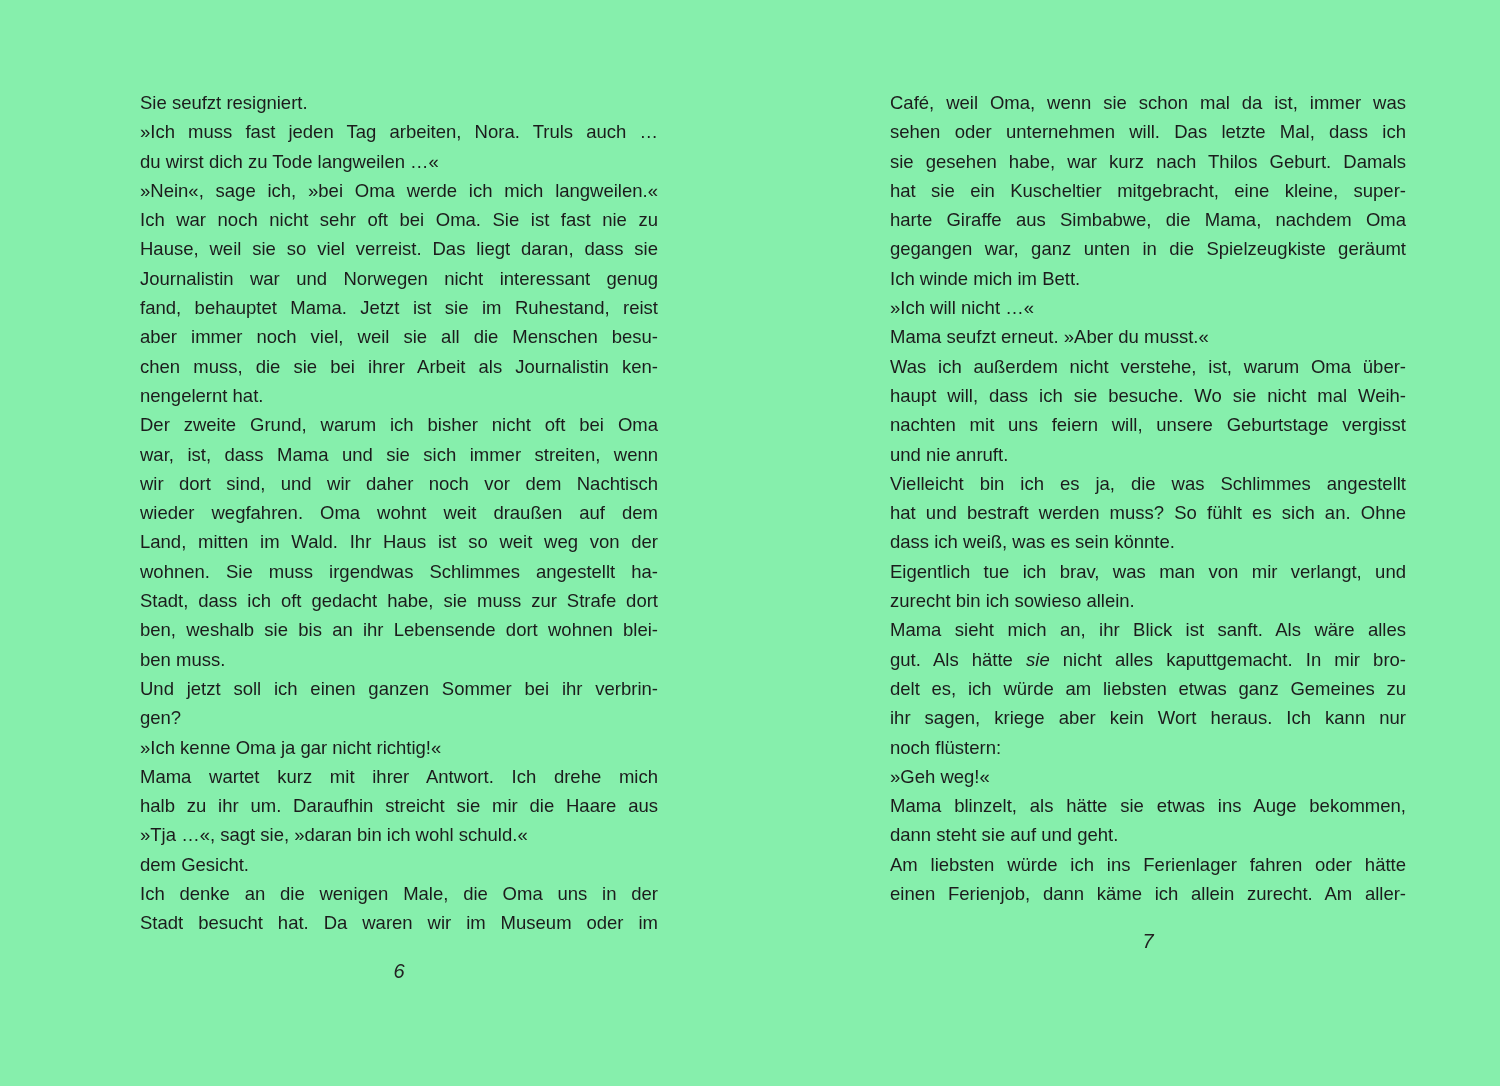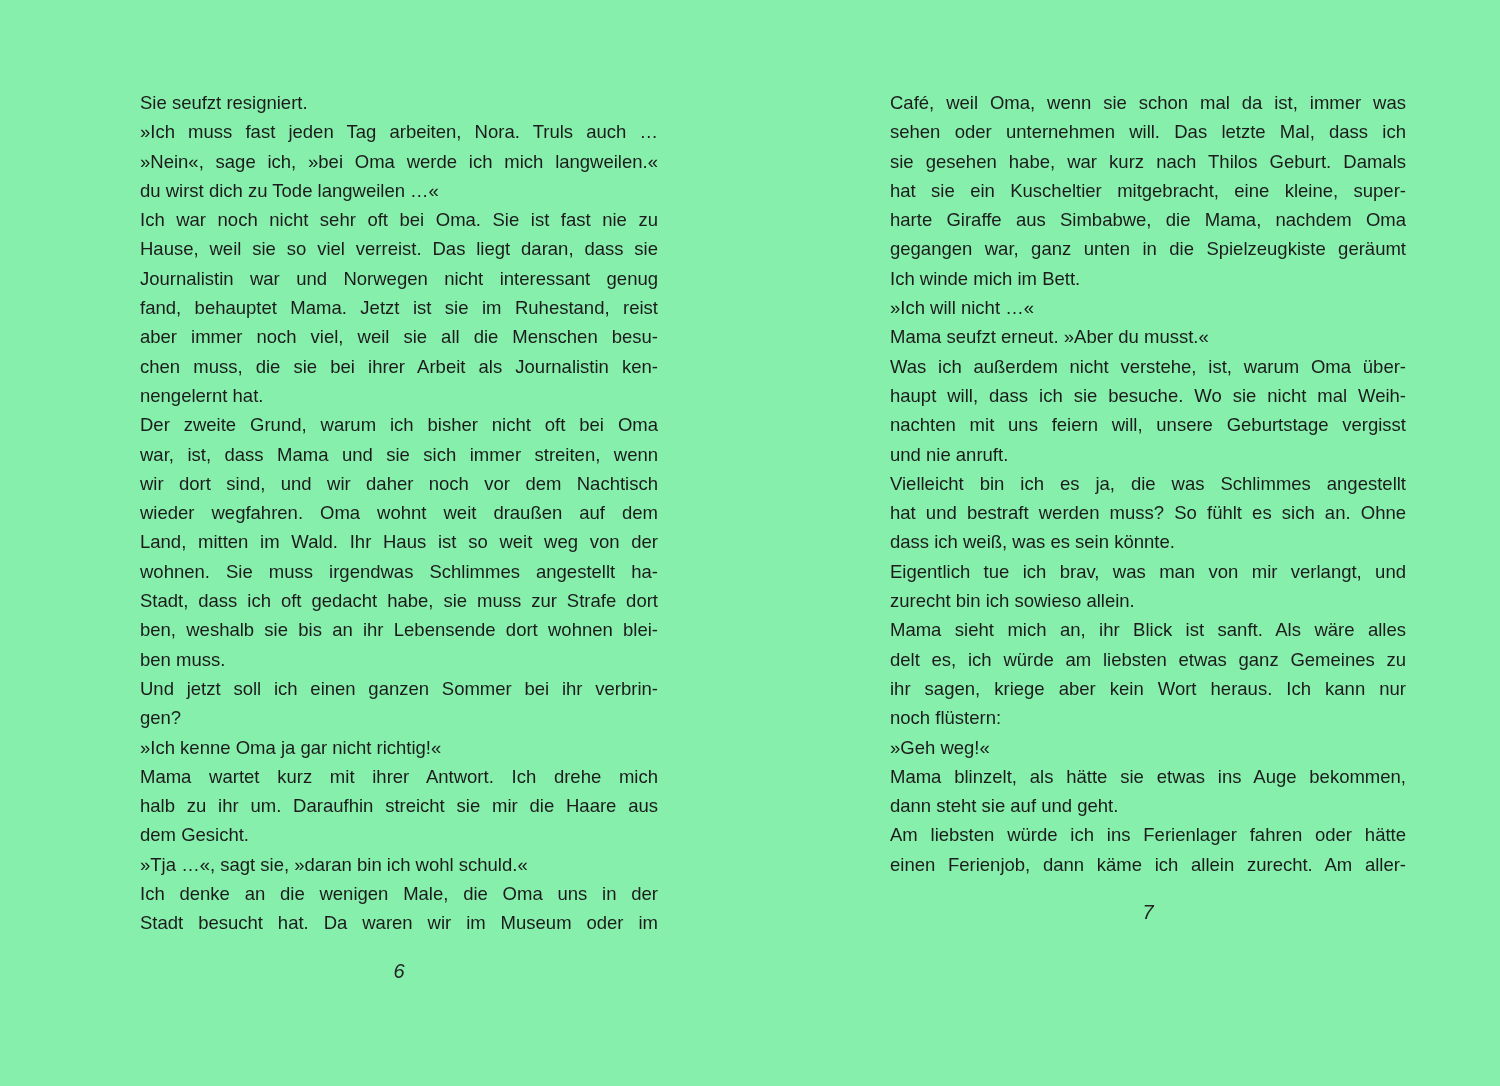--- a/index.html
+++ b/index.html
@@ -53,22 +53,22 @@
 </style>
 </head>
 <body>
 
 <div class="spread">
 
   <section class="page page-left">
     <div class="text-block">
         <div class="line">Sie seufzt resigniert.</div>
         <div class="line justify">»Ich muss fast jeden Tag arbeiten, Nora. Truls auch …</div>
+        <div class="line">du wirst dich zu Tode langweilen …«</div>
         <div class="line justify">»Nein«, sage ich, »bei Oma werde ich mich langweilen.«</div>
-        <div class="line">du wirst dich zu Tode langweilen …«</div>
         <div class="line justify">Ich war noch nicht sehr oft bei Oma. Sie ist fast nie zu</div>
         <div class="line justify">Hause, weil sie so viel verreist. Das liegt daran, dass sie</div>
         <div class="line justify">Journalistin war und Norwegen nicht interessant genug</div>
         <div class="line justify">fand, behauptet Mama. Jetzt ist sie im Ruhestand, reist</div>
         <div class="line justify">aber immer noch viel, weil sie all die Menschen besu-</div>
         <div class="line justify">chen muss, die sie bei ihrer Arbeit als Journalistin ken-</div>
         <div class="line">nengelernt hat.</div>
         <div class="line justify">Der zweite Grund, warum ich bisher nicht oft bei Oma</div>
         <div class="line justify">war, ist, dass Mama und sie sich immer streiten, wenn</div>
         <div class="line justify">wir dort sind, und wir daher noch vor dem Nachtisch</div>
@@ -76,22 +76,22 @@
         <div class="line justify">Land, mitten im Wald. Ihr Haus ist so weit weg von der</div>
         <div class="line justify">wohnen. Sie muss irgendwas Schlimmes angestellt ha-</div>
         <div class="line justify">Stadt, dass ich oft gedacht habe, sie muss zur Strafe dort</div>
         <div class="line justify">ben, weshalb sie bis an ihr Lebensende dort wohnen blei-</div>
         <div class="line">ben muss.</div>
         <div class="line justify">Und jetzt soll ich einen ganzen Sommer bei ihr verbrin-</div>
         <div class="line">gen?</div>
         <div class="line">»Ich kenne Oma ja gar nicht richtig!«</div>
         <div class="line justify">Mama wartet kurz mit ihrer Antwort. Ich drehe mich</div>
         <div class="line justify">halb zu ihr um. Daraufhin streicht sie mir die Haare aus</div>
+        <div class="line">»Tja …«, sagt sie, »daran bin ich wohl schuld.«</div>
         <div class="line">dem Gesicht.</div>
-        <div class="line">»Tja …«, sagt sie, »daran bin ich wohl schuld.«</div>
         <div class="line justify">Ich denke an die wenigen Male, die Oma uns in der</div>
         <div class="line justify">Stadt besucht hat. Da waren wir im Museum oder im</div>
       </div>
     <div class="page-number">6</div>
   </section>
 
   <section class="page page-right">
     <div class="text-block">
         <div class="line justify">Café, weil Oma, wenn sie schon mal da ist, immer was</div>
         <div class="line justify">sehen oder unternehmen will. Das letzte Mal, dass ich</div>
@@ -105,20 +105,21 @@
         <div class="line justify">Was ich außerdem nicht verstehe, ist, warum Oma über-</div>
         <div class="line justify">haupt will, dass ich sie besuche. Wo sie nicht mal Weih-</div>
         <div class="line justify">nachten mit uns feiern will, unsere Geburtstage vergisst</div>
         <div class="line">und nie anruft.</div>
         <div class="line justify">Vielleicht bin ich es ja, die was Schlimmes angestellt</div>
         <div class="line justify">hat und bestraft werden muss? So fühlt es sich an. Ohne</div>
         <div class="line">dass ich weiß, was es sein könnte.</div>
         <div class="line justify">Eigentlich tue ich brav, was man von mir verlangt, und</div>
         <div class="line">zurecht bin ich sowieso allein.</div>
         <div class="line justify">Mama sieht mich an, ihr Blick ist sanft. Als wäre alles</div>
+        <div class="line justify"><span>gut. Als hätte </span><span class="italic">sie</span><span> nicht alles kaputtgemacht. In mir bro-</span></div>
         <div class="line justify">delt es, ich würde am liebsten etwas ganz Gemeines zu</div>
         <div class="line justify">ihr sagen, kriege aber kein Wort heraus. Ich kann nur</div>
         <div class="line">noch flüstern:</div>
         <div class="line">»Geh weg!«</div>
         <div class="line justify">Mama blinzelt, als hätte sie etwas ins Auge bekommen,</div>
         <div class="line">dann steht sie auf und geht.</div>
         <div class="line justify">Am liebsten würde ich ins Ferienlager fahren oder hätte</div>
         <div class="line justify">einen Ferienjob, dann käme ich allein zurecht. Am aller-</div>
       </div>
     <div class="page-number">7</div>

